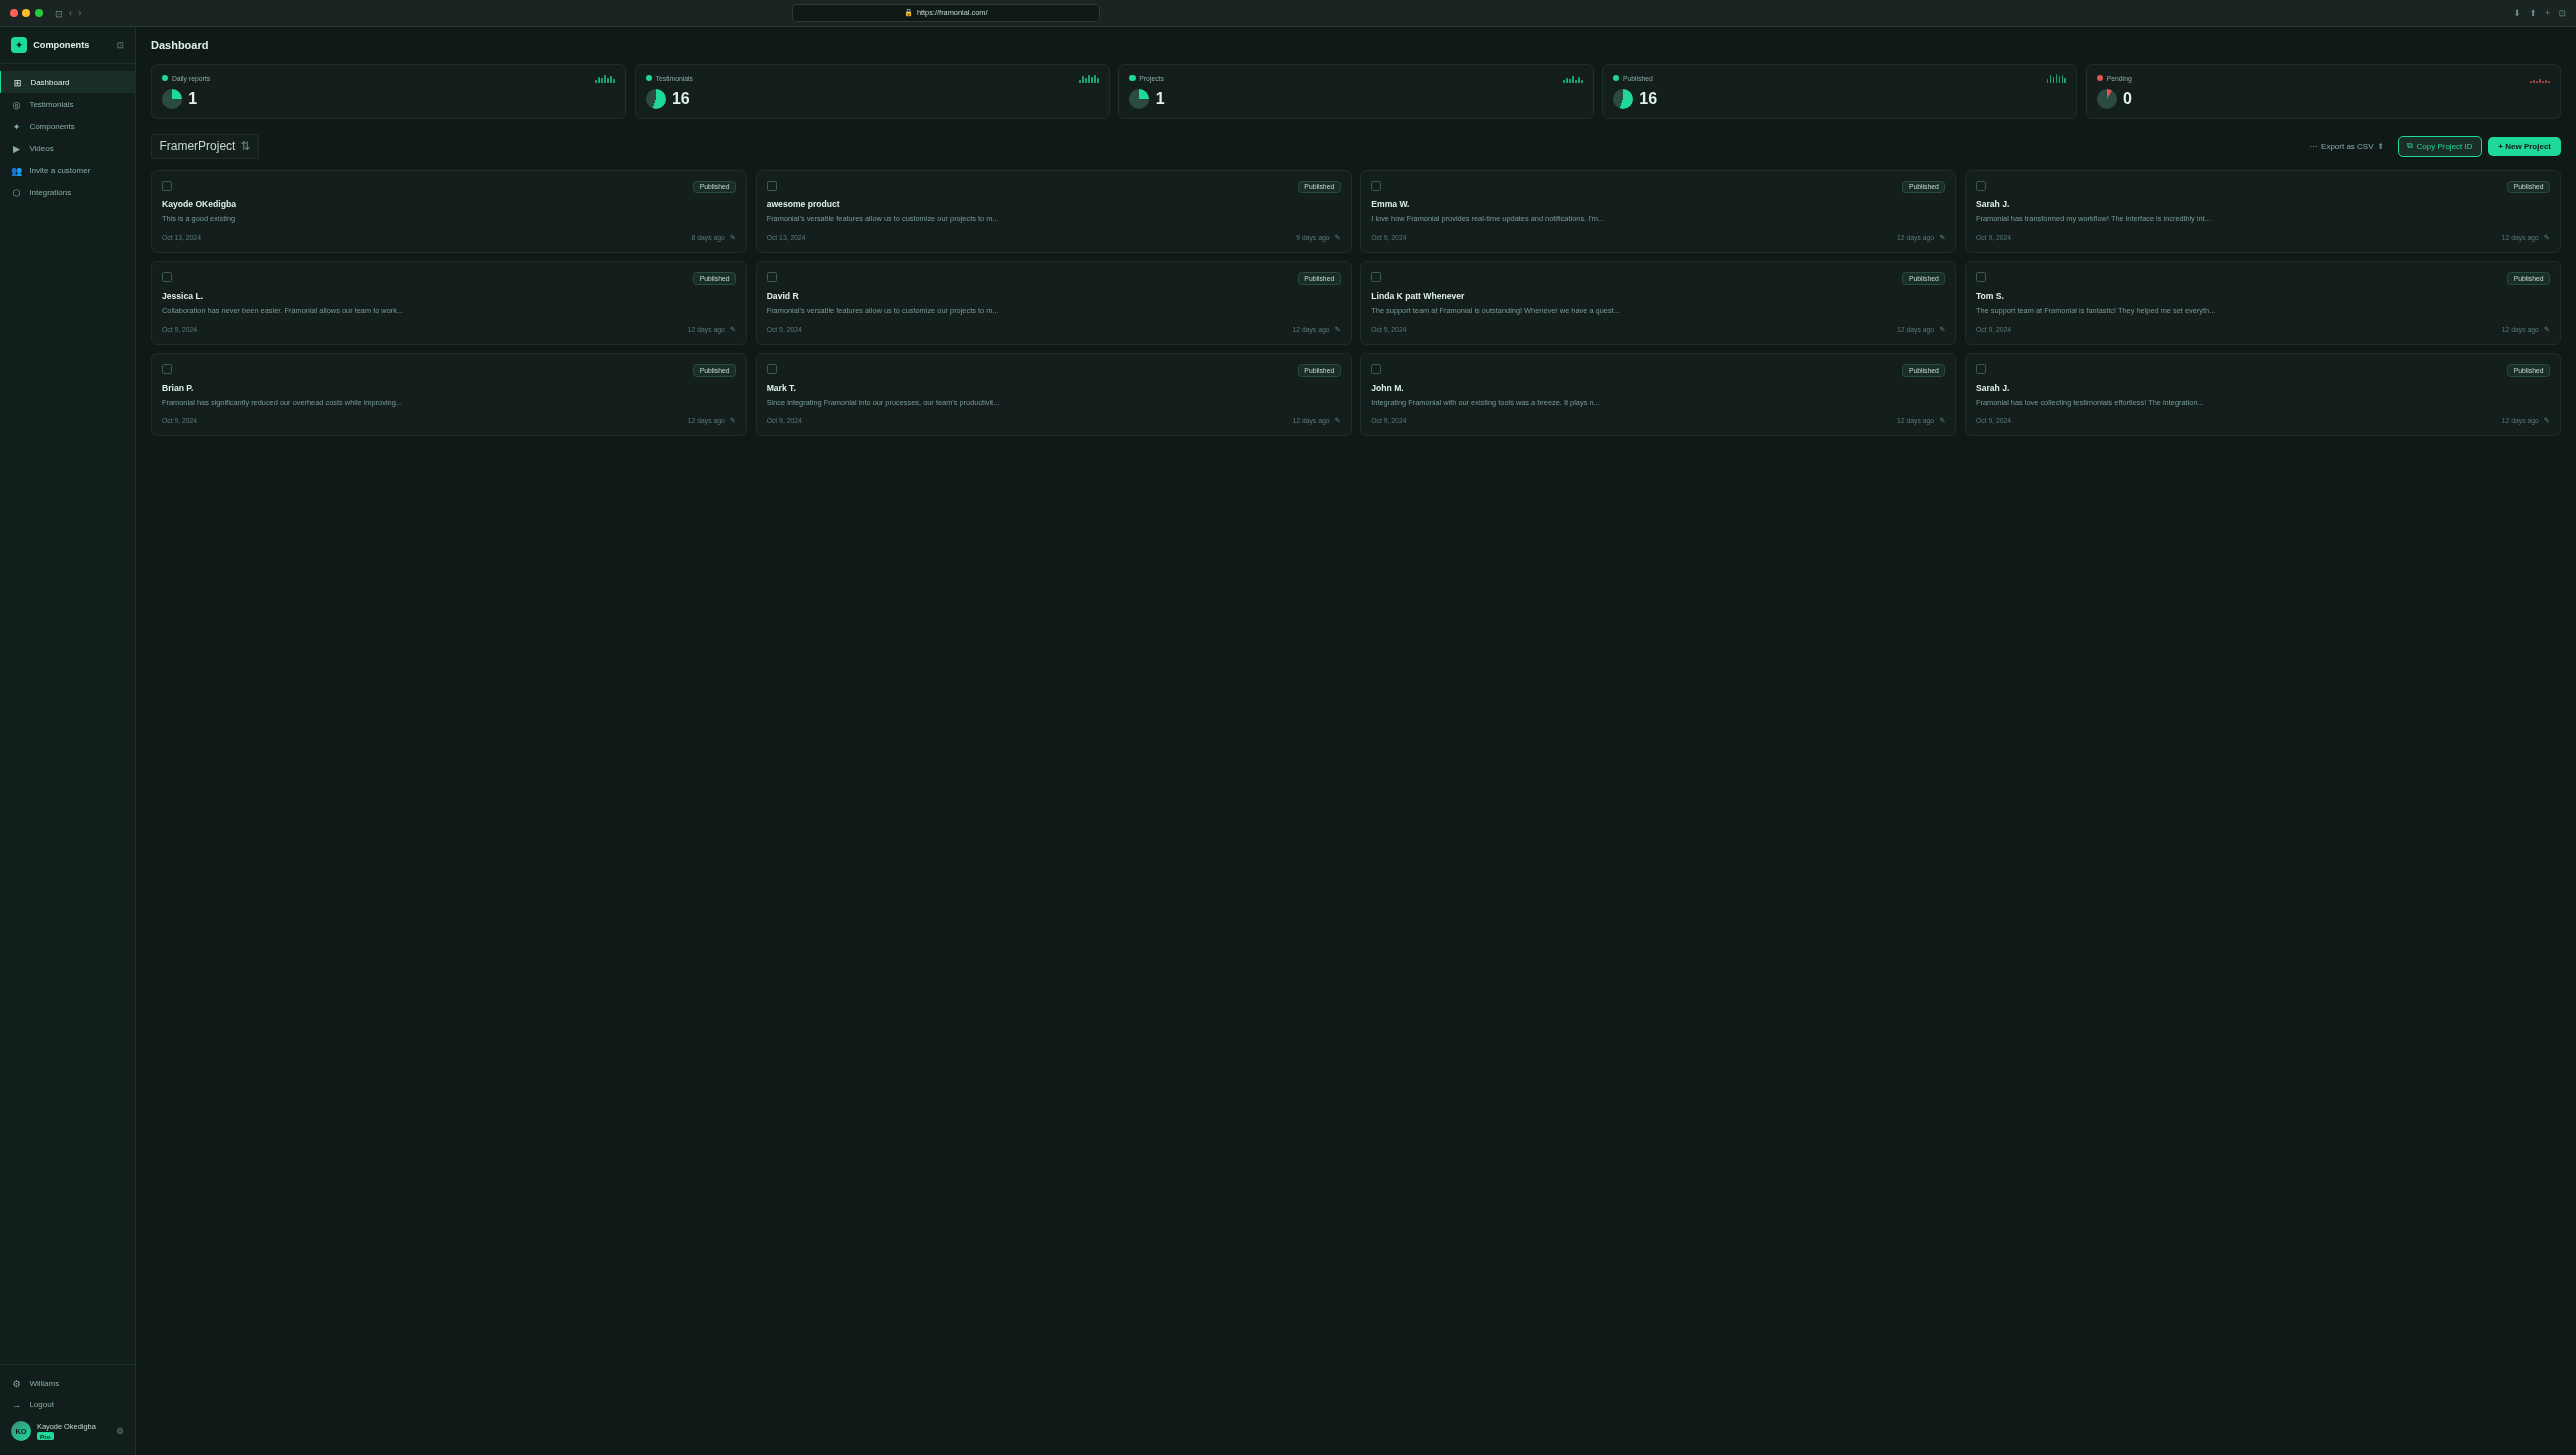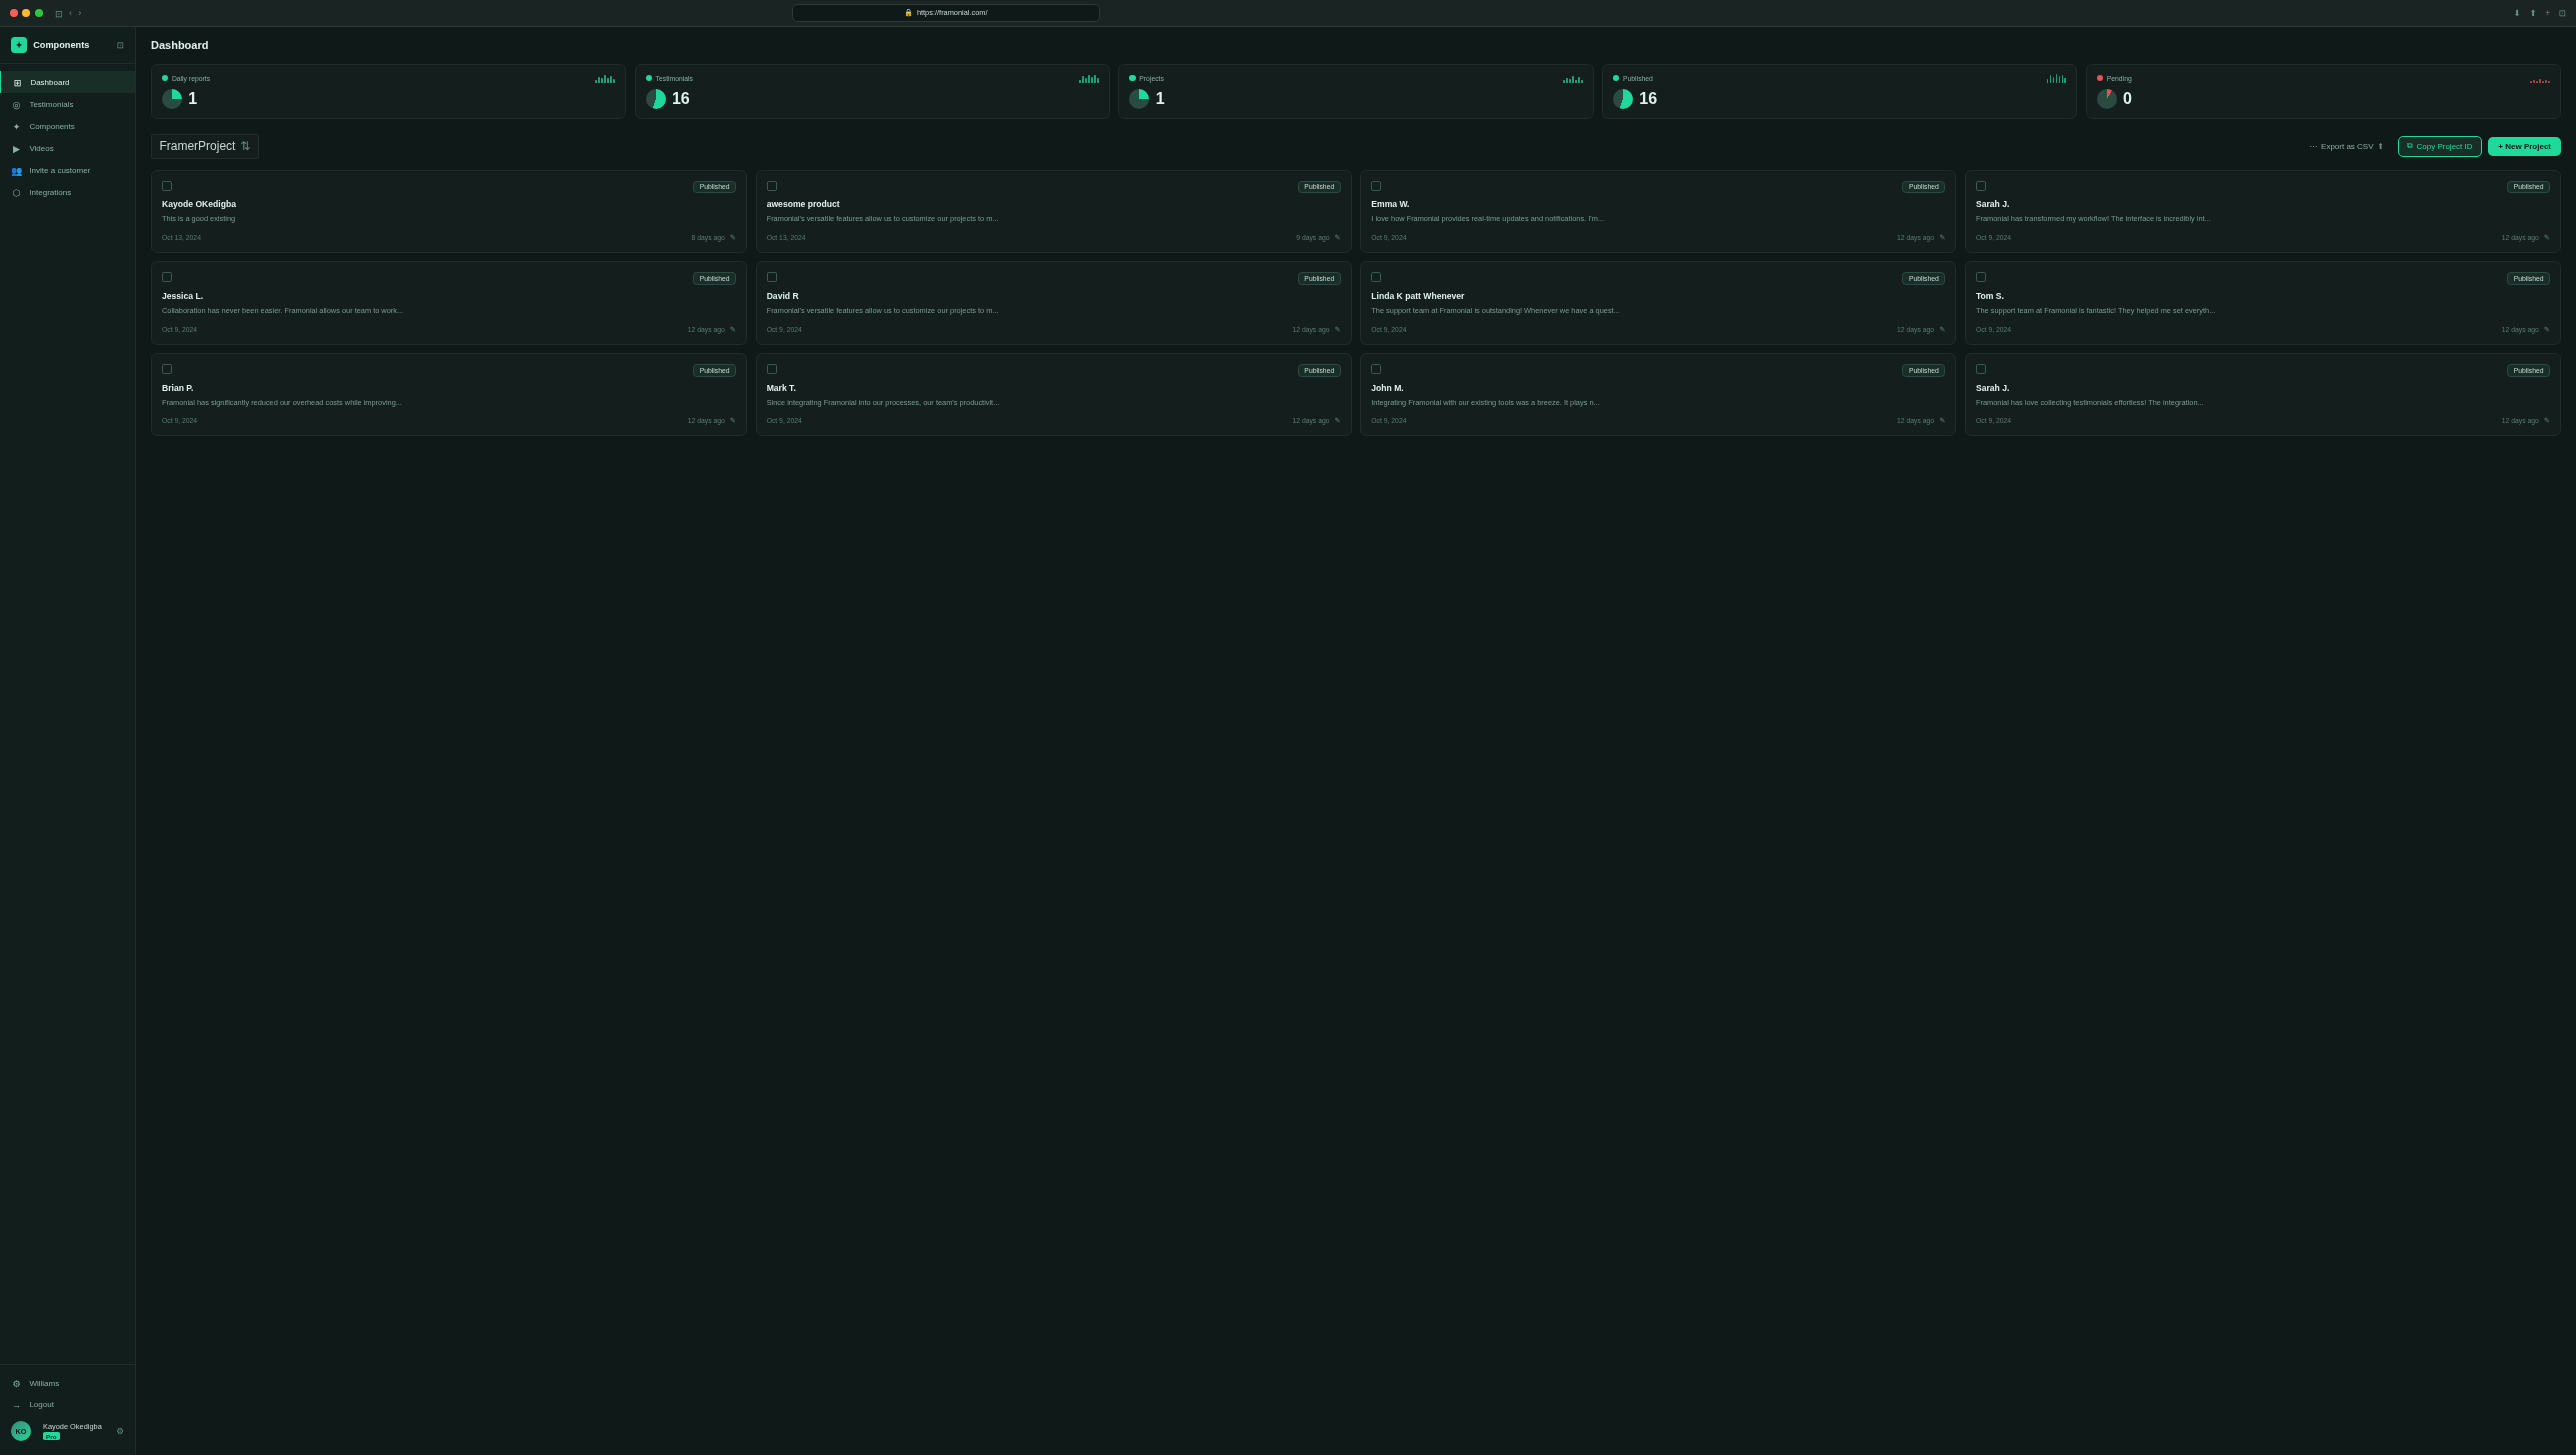--- a/index.html
+++ b/index.html
@@ -108,21 +108,21 @@
     }
     .nav-icon { font-size: 9.2px; width: 11px; text-align: center; }
 
     .sidebar-bottom {
       padding: 7.4px 0;
       border-top: 0.6px solid #1e2e2a;
     }
     .user-profile {
       display: flex;
       align-items: center;
-      gap: 12px;
+      gap: 6px;
       padding: 6.2px 11px;
     }
     .user-avatar {
       width: 20px; height: 20px;
       border-radius: 50%;
       background: linear-gradient(135deg, #3a8a7a, #1fd99a);
       display: flex; align-items: center; justify-content: center;
       font-size: 7.4px;
       color: #0f1a18;
       font-weight: bold;

